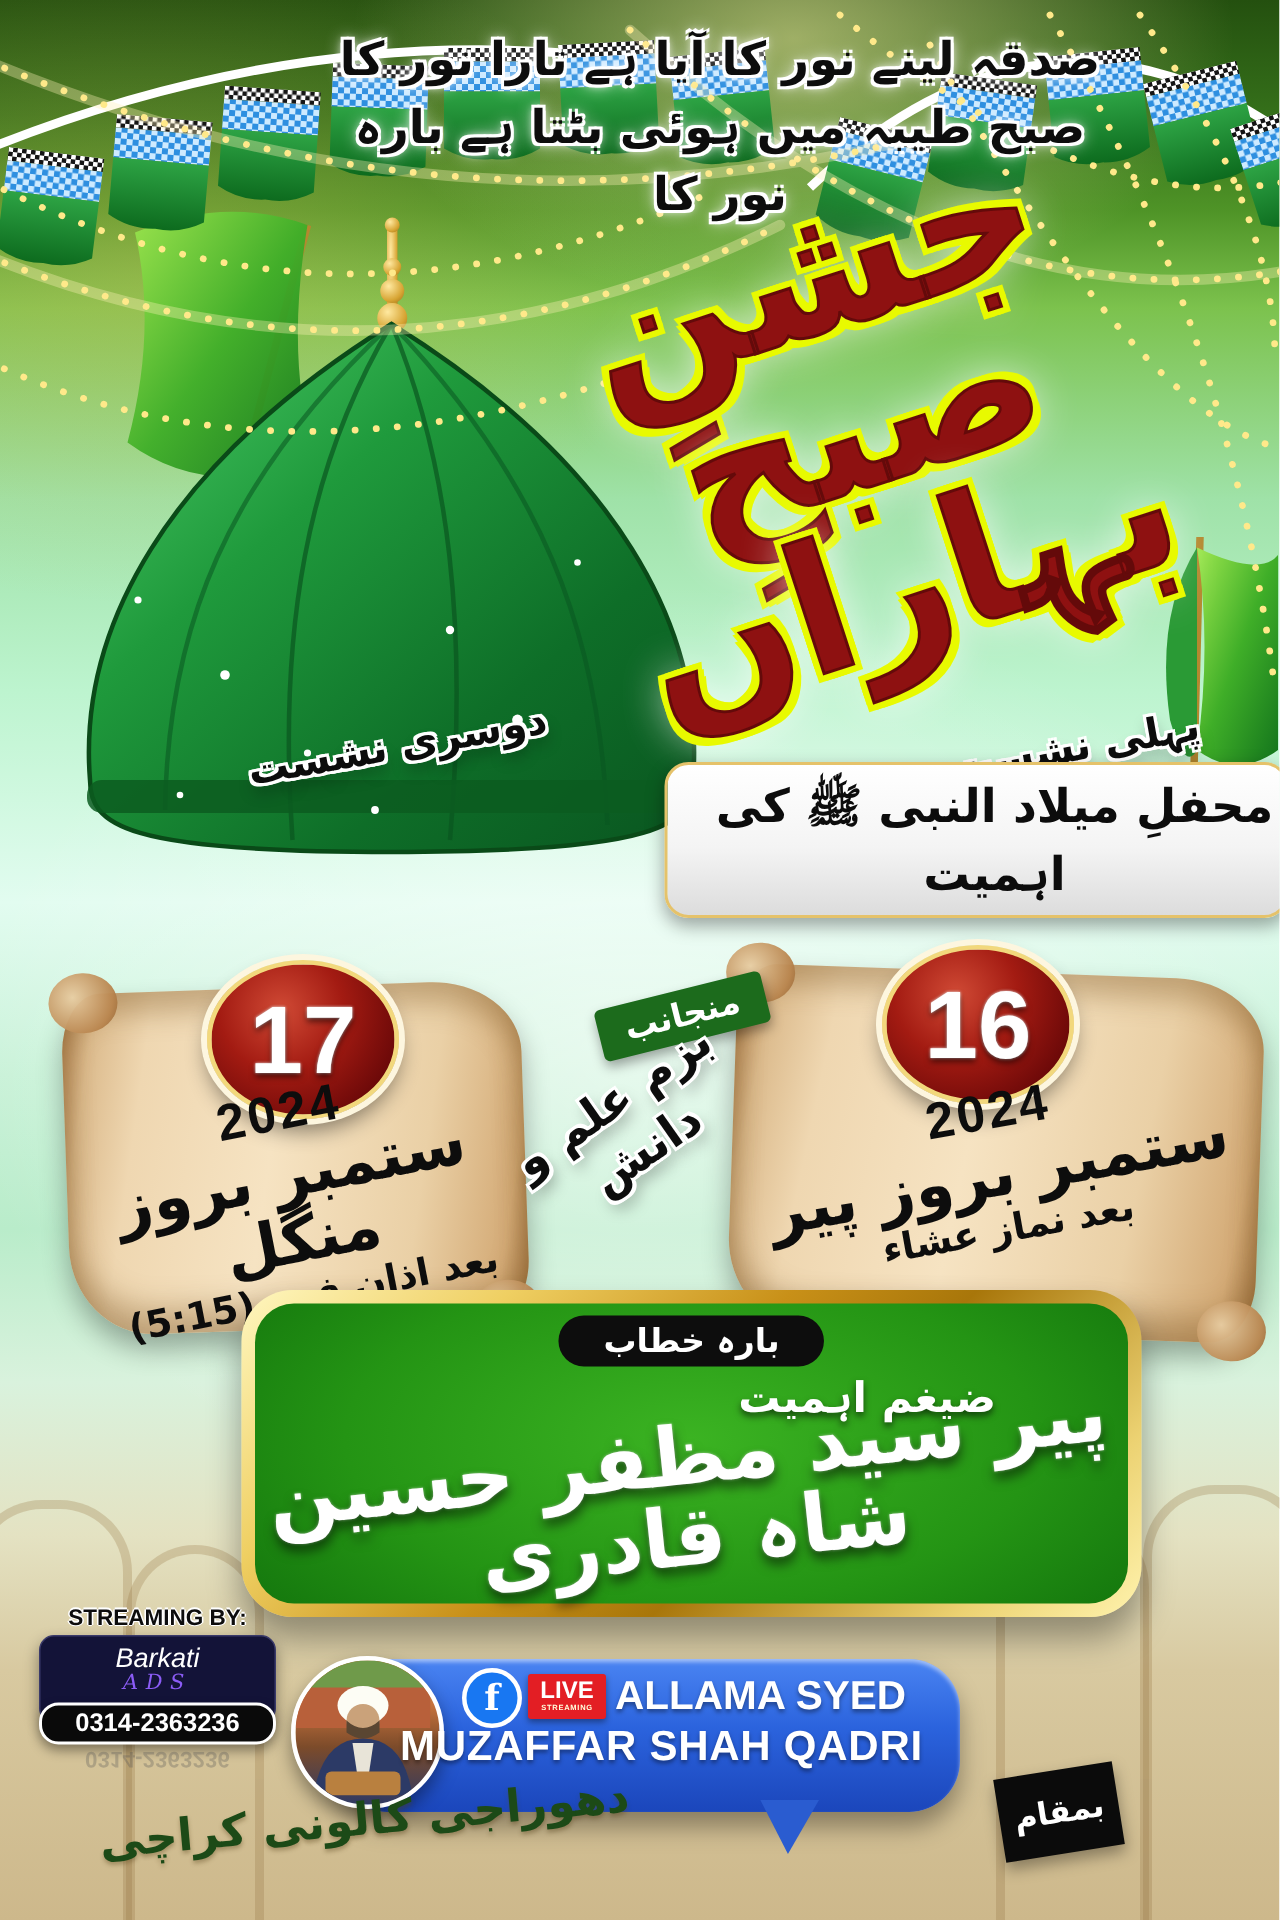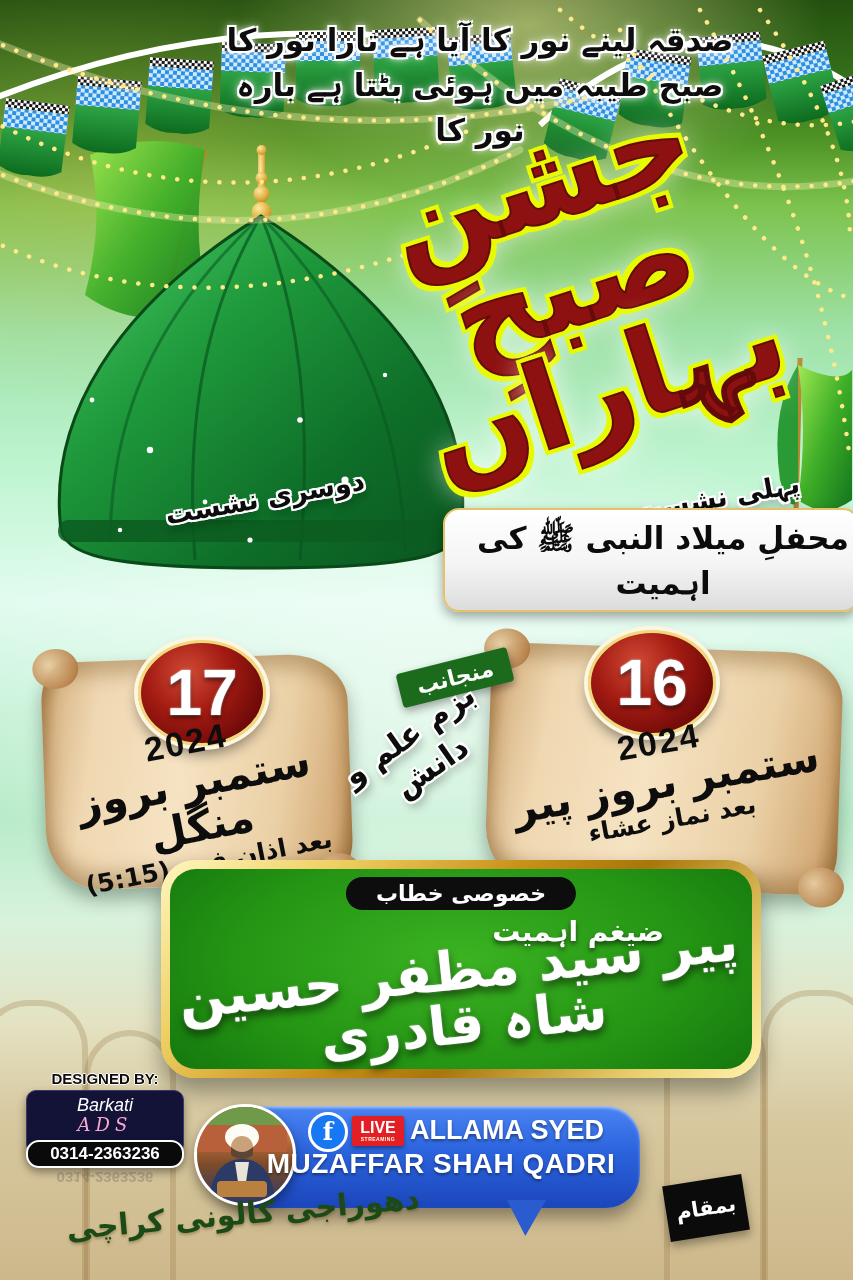--- a/index.html
+++ b/index.html
@@ -80,21 +80,21 @@
   .speaker-ur{position:absolute;left:0;right:0;top:58px;bottom:0;display:flex;
     align-items:center;justify-content:center;transform:rotate(-6deg);}
   .speaker-ur span{color:#fff;font-size:54px;font-weight:800;line-height:1;text-align:center;
     text-shadow:0 5px 8px rgba(0,0,0,.55),0 0 2px rgba(255,255,255,.6);}
   .designer{left:26px;top:1070px;width:158px;text-align:center;}
   .designer .lbl{font-family:"Liberation Sans",sans-serif;font-size:15px;font-weight:800;
     color:#0d0d0d;text-shadow:1px 0 #fff,-1px 0 #fff,0 1px #fff,0 -1px #fff;}
   .designer .box{margin-top:3px;background:#131338;border-radius:10px;padding:5px 4px 18px;
     border:1px solid #3a3a6a;box-shadow:0 5px 10px rgba(0,0,0,.4);}
   .designer .brand{font-family:Liberation Sans, sans-serif;font-style:italic;font-size:18px;color:#fff;line-height:1;}
-  .designer .brand2{font-family:"DejaVu Serif",serif;font-style:italic;font-size:18px;color:#f9a8d4;letter-spacing:5px;}
+  .designer .brand2{font-family:"DejaVu Serif",serif;font-style:italic;font-size:14px;color:#8b5cf6;letter-spacing:5px;}
   .designer .phone{margin-top:-14px;background:#0a0a0a;border:2px solid #fff;border-radius:13px;
     font-family:"Liberation Sans",sans-serif;font-size:17px;font-weight:800;color:#fff;
     padding:2px 0;box-shadow:0 4px 8px rgba(0,0,0,.4);}
   .designer .refl{font-family:"Liberation Sans",sans-serif;font-size:15px;font-weight:800;
     color:#555;opacity:.3;transform:scaleY(-1);margin-top:1px;}
   .blue-banner{left:224px;top:1106px;width:416px;height:102px;border-radius:34px;
     background:linear-gradient(180deg,#4a84f2 0%,#2b63dd 45%,#1b46bb 100%);
     box-shadow:0 10px 16px rgba(0,0,0,.35), inset 0 2px 3px rgba(255,255,255,.5);}
   .blue-tail{left:500px;top:1200px;width:46px;height:36px;background:#2a5cd0;
     clip-path:polygon(15% 0,100% 0,55% 100%);}
@@ -285,30 +285,30 @@
     <div class="yr">2024</div>
     <div class="dl">ستمبر بروز منگل</div>
     <div class="tl">بعد اذانِ فجر (5:15)</div>
   </div>
 
   <div class="abs org-tag ur" style="left:398px;top:660px;">منجانب</div>
   <div class="abs org-name ur ow" style="left:340px;top:712px;width:160px;">بزم علم و دانش</div>
 
   <div class="abs green-banner">
     <div class="inner">
-      <div class="special-pill ur">خصوصی خطاب</div>
+      <div class="special-pill ur">بارہ خطاب</div>
       <div class="honorific ur">ضیغم اہمیت</div>
       <div class="speaker-ur">
         <span class="ur">پیر سید مظفر حسین شاہ قادری</span>
       </div>
     </div>
   </div>
 
   <div class="abs designer">
-    <div class="lbl">DESIGNED BY:</div>
+    <div class="lbl">STREAMING BY:</div>
     <div class="box">
       <div class="brand">Barkati</div>
       <div class="brand2">ADS</div>
     </div>
     <div class="phone">0314-2363236</div>
     <div class="refl">0314-2363236</div>
   </div>
 
   <div class="abs blue-banner"></div>
   <div class="abs blue-tail"></div>

